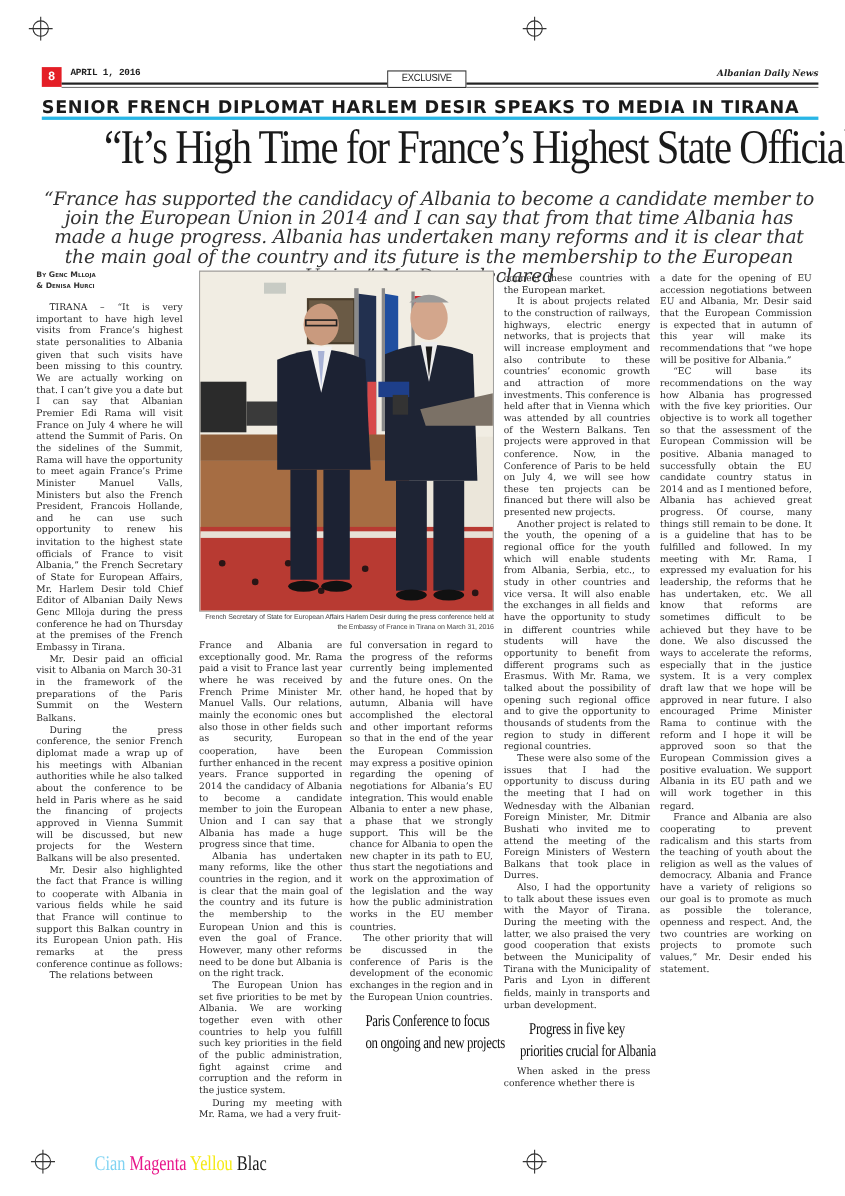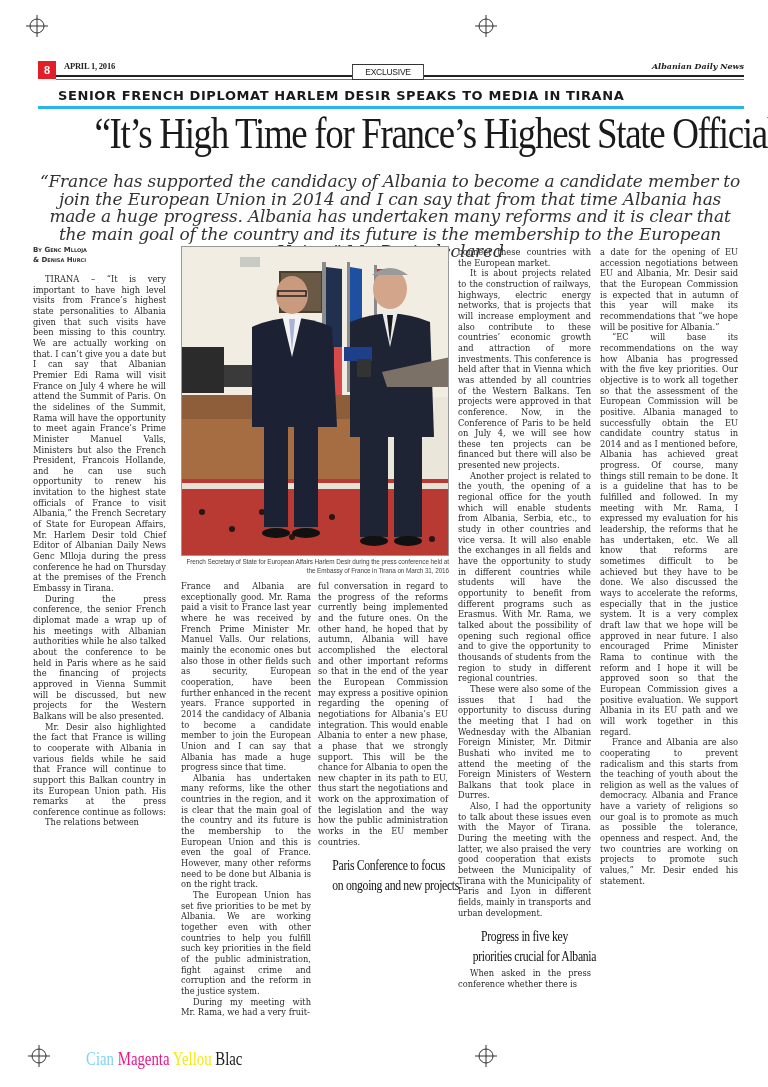--- a/index.html
+++ b/index.html
@@ -4,27 +4,27 @@
 <style>
   * { box-sizing: border-box; margin: 0; padding: 0; }
   html, body { width: 768px; height: 1087px; background: #ffffff; overflow: hidden; }
   body { position: relative; font-family: "DejaVu Serif", serif; color: #222; }
 
   .reg-mark { position: absolute; width: 22px; height: 22px; }
   .reg-mark svg { width: 22px; height: 22px; display: block; }
 
   .page-header { position: absolute; left: 38px; top: 61px; width: 706px; height: 18px; }
   .page-num { position: absolute; left: 0; top: 0; width: 18px; height: 18px; background: #e41e26; color: #fff; font-family: "Liberation Sans", sans-serif; font-size: 11px; font-weight: bold; text-align: center; line-height: 18px; }
-  .page-date { position: absolute; left: 26px; top: 0; font-family: Liberation Serif, serif; font-size: 8.5px; font-weight: bold; letter-spacing: -0.2px; }
+  .page-date { position: absolute; left: 26px; top: 0; font-family: Liberation Mono, monospace; font-size: 8.5px; font-weight: bold; letter-spacing: -0.2px; }
   .rule-top { position: absolute; left: 18px; top: 14px; width: 688px; height: 2px; background: #222; }
   .rule-top2 { position: absolute; left: 18px; top: 18px; width: 688px; height: 1px; background: #777; }
   .exclusive { position: absolute; left: 310px; top: 3px; width: 80px; height: 16px; border: 1px solid #333; background: #fff; font-family: "Liberation Sans", sans-serif; font-size: 9.5px; text-align: center; line-height: 14px; letter-spacing: -0.3px; transform: scaleX(0.9); }
   .masthead { position: absolute; right: 0; top: 0; font-family: "DejaVu Serif", serif; font-size: 8px; font-weight: bold; font-style: italic; }
 
-  .kicker { position: absolute; left: 38px; top: 88px; width: 706px; font-family: "DejaVu Sans", sans-serif; font-weight: 900; font-size: 13px; letter-spacing: 0.6px; color: #1a1a1a; white-space: nowrap; margin-left: 20px; }
+  .kicker { position: absolute; left: 38px; top: 88px; width: 706px; font-family: "DejaVu Sans", sans-serif; font-weight: 900; font-size: 16px; letter-spacing: 0.6px; color: #1a1a1a; white-space: nowrap; }
   .kicker-rule { position: absolute; left: 38px; top: 106px; width: 706px; height: 3px; background: #29b6e6; }
 
   .headline { position: absolute; left: 38px; top: 110px; width: 706px; text-align: center; font-family: "Liberation Serif", serif; font-size: 44px; line-height: 48px; letter-spacing: -1.6px; color: #1a1a1a; white-space: nowrap; transform: scaleX(0.84); transform-origin: center top; }
 
   .deck { position: absolute; left: 40px; top: 173px; width: 700px; text-align: center; font-family: "DejaVu Serif", serif; font-style: italic; font-size: 17px; line-height: 17.5px; color: #333; letter-spacing: -0.2px; }
 
   .byline { position: absolute; left: 33px; top: 245px; font-family: "DejaVu Sans", sans-serif; font-weight: bold; font-size: 7px; line-height: 10px; font-variant: small-caps; color: #333; }
 
   .col { position: absolute; font-family: "DejaVu Serif", serif; font-size: 8.3px; line-height: 10.65px; color: #2a2a2a; text-align: justify; hyphens: auto; }
   .col p { text-indent: 12px; }
@@ -87,20 +87,21 @@
 <div class="headline">“It’s High Time for France’s Highest State Officials to Visit Albania”</div>
 <div class="deck">“France has supported the candidacy of Albania to become a candidate member to join the European Union in 2014 and I can say that from that time Albania has made a huge progress. Albania has undertaken many reforms and it is clear that the main goal of the country and its future is the membership to the European Union.” Mr. Desir declared</div>
 
 <div class="byline">
   <div>By Genc Mlloja</div>
   <div>&amp; Denisa Hurci</div>
 </div>
 
 <div class="col col1">
   <p>TIRANA – “It is very important to have high level visits from France’s highest state personalities to Albania given that such visits have been missing to this country. We are actually working on that. I can’t give you a date but I can say that Albanian Premier Edi Rama will visit France on July 4 where he will attend the Summit of Paris. On the sidelines of the Summit, Rama will have the opportunity to meet again France’s Prime Minister Manuel Valls, Ministers but also the French President, Francois Hollande, and he can use such opportunity to renew his invitation to the highest state officials of France to visit Albania,” the French Secretary of State for European Affairs, Mr. Harlem Desir told Chief Editor of Albanian Daily News Genc Mlloja during the press conference he had on Thursday at the premises of the French Embassy in Tirana.</p>
+  <p>Mr. Desir paid an official visit to Albania on March 30-31 in the framework of the preparations of the Paris Summit on the Western Balkans.</p>
   <p>During the press conference, the senior French diplomat made a wrap up of his meetings with Albanian authorities while he also talked about the conference to be held in Paris where as he said the financing of projects approved in Vienna Summit will be discussed, but new projects for the Western Balkans will be also presented.</p>
   <p>Mr. Desir also highlighted the fact that France is willing to cooperate with Albania in various fields while he said that France will continue to support this Balkan country in its European Union path. His remarks at the press conference continue as follows:</p>
   <p>The relations between</p>
 </div>
 
 <div class="photo">
   <svg width="268" height="310" viewBox="0 0 268 310">
     <rect width="268" height="310" fill="#ebe6da"></rect>
     <rect x="0" y="0" width="268" height="150" fill="#f1ede3"></rect>
     <rect x="98" y="25" width="42" height="40" fill="#6a5a45" stroke="#4a3d2c" stroke-width="2"></rect>
@@ -155,20 +156,21 @@
 
 <div class="col col2">
   <p style="text-indent:0">France and Albania are exceptionally good. Mr. Rama paid a visit to France last year where he was received by French Prime Minister Mr. Manuel Valls. Our relations, mainly the economic ones but also those in other fields such as security, European cooperation, have been further enhanced in the recent years. France supported in 2014 the candidacy of Albania to become a candidate member to join the European Union and I can say that Albania has made a huge progress since that time.</p>
   <p>Albania has undertaken many reforms, like the other countries in the region, and it is clear that the main goal of the country and its future is the membership to the European Union and this is even the goal of France. However, many other reforms need to be done but Albania is on the right track.</p>
   <p>The European Union has set five priorities to be met by Albania. We are working together even with other countries to help you fulfill such key priorities in the field of the public administration, fight against crime and corruption and the reform in the justice system.</p>
   <p>During my meeting with Mr. Rama, we had a very fruit-</p>
 </div>
 
 <div class="col col3">
   <p style="text-indent:0">ful conversation in regard to the progress of the reforms currently being implemented and the future ones. On the other hand, he hoped that by autumn, Albania will have accomplished the electoral and other important reforms so that in the end of the year the European Commission may express a positive opinion regarding the opening of negotiations for Albania’s EU integration. This would enable Albania to enter a new phase, a phase that we strongly support. This will be the chance for Albania to open the new chapter in its path to EU, thus start the negotiations and work on the approximation of the legislation and the way how the public administration works in the EU member countries.</p>
+  <p>The other priority that will be discussed in the conference of Paris is the development of the economic exchanges in the region and in the European Union countries.</p>
   <div class="subhead">
     <div>Paris Conference to focus</div>
     <div>on ongoing and new projects</div>
   </div>
 </div>
 
 <div class="col col4">
   <p style="text-indent:0">connect these countries with the European market.</p>
   <p>It is about projects related to the construction of railways, highways, electric energy networks, that is projects that will increase employment and also contribute to these countries’ economic growth and attraction of more investments. This conference is held after that in Vienna which was attended by all countries of the Western Balkans. Ten projects were approved in that conference. Now, in the Conference of Paris to be held on July 4, we will see how these ten projects can be financed but there will also be presented new projects.</p>
   <p>Another project is related to the youth, the opening of a regional office for the youth which will enable students from Albania, Serbia, etc., to study in other countries and vice versa. It will also enable the exchanges in all fields and have the opportunity to study in different countries while students will have the opportunity to benefit from different programs such as Erasmus. With Mr. Rama, we talked about the possibility of opening such regional office and to give the opportunity to thousands of students from the region to study in different regional countries.</p>

